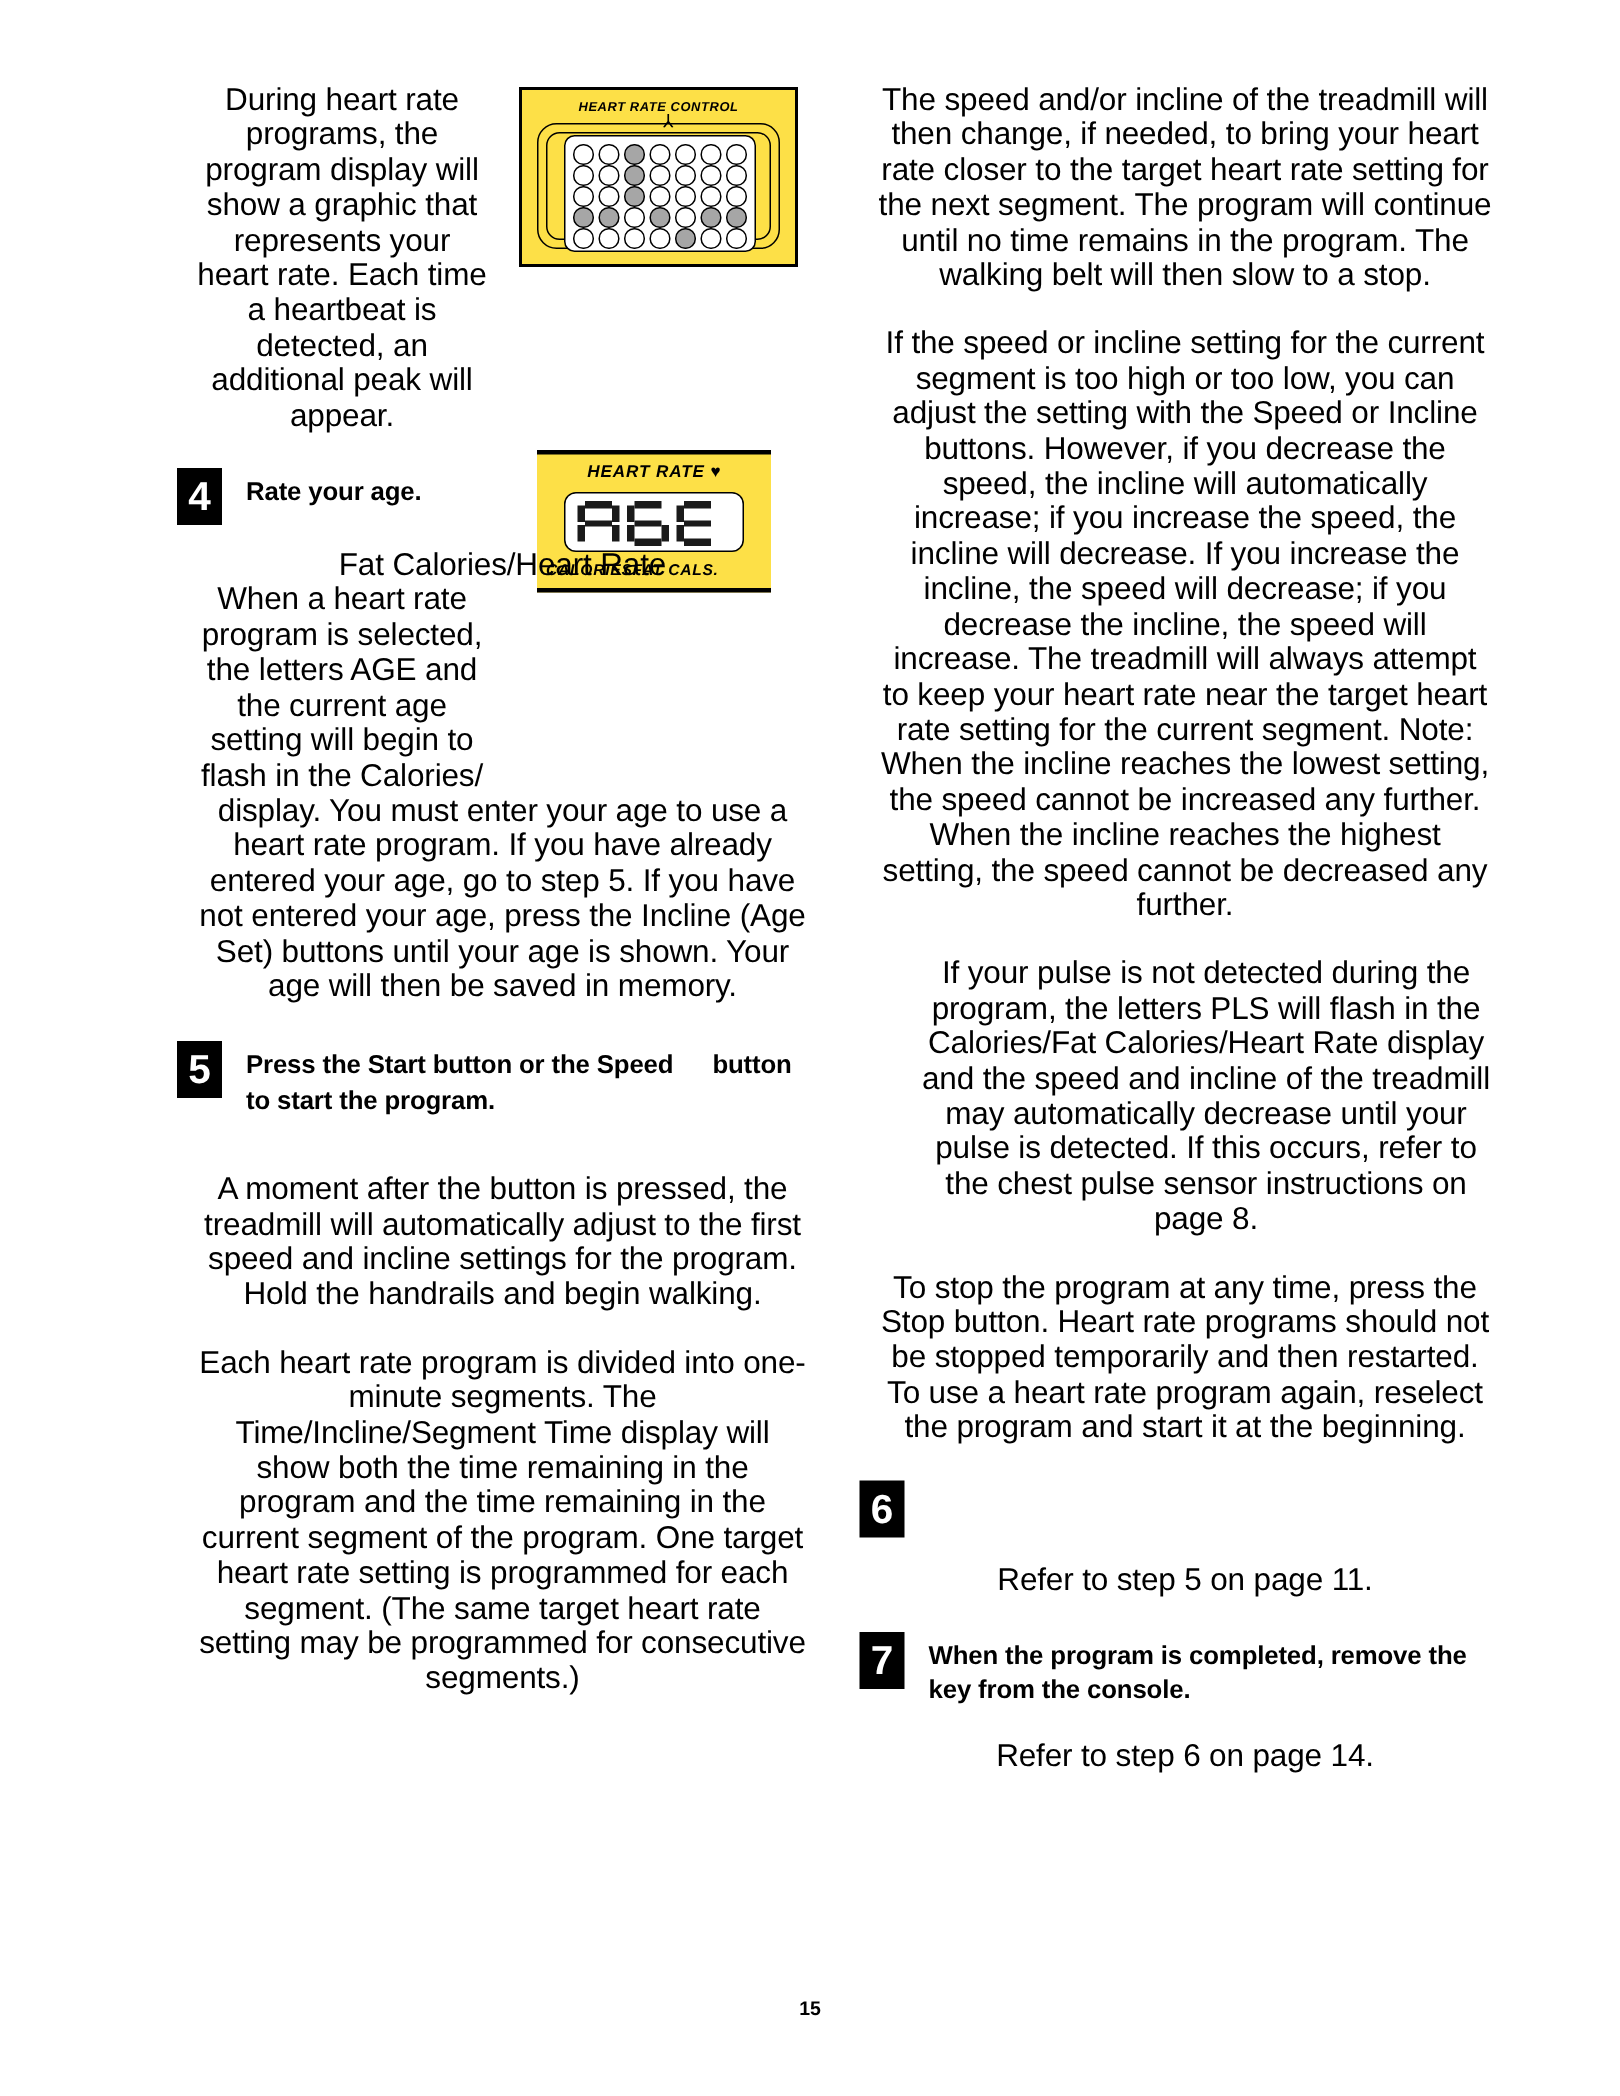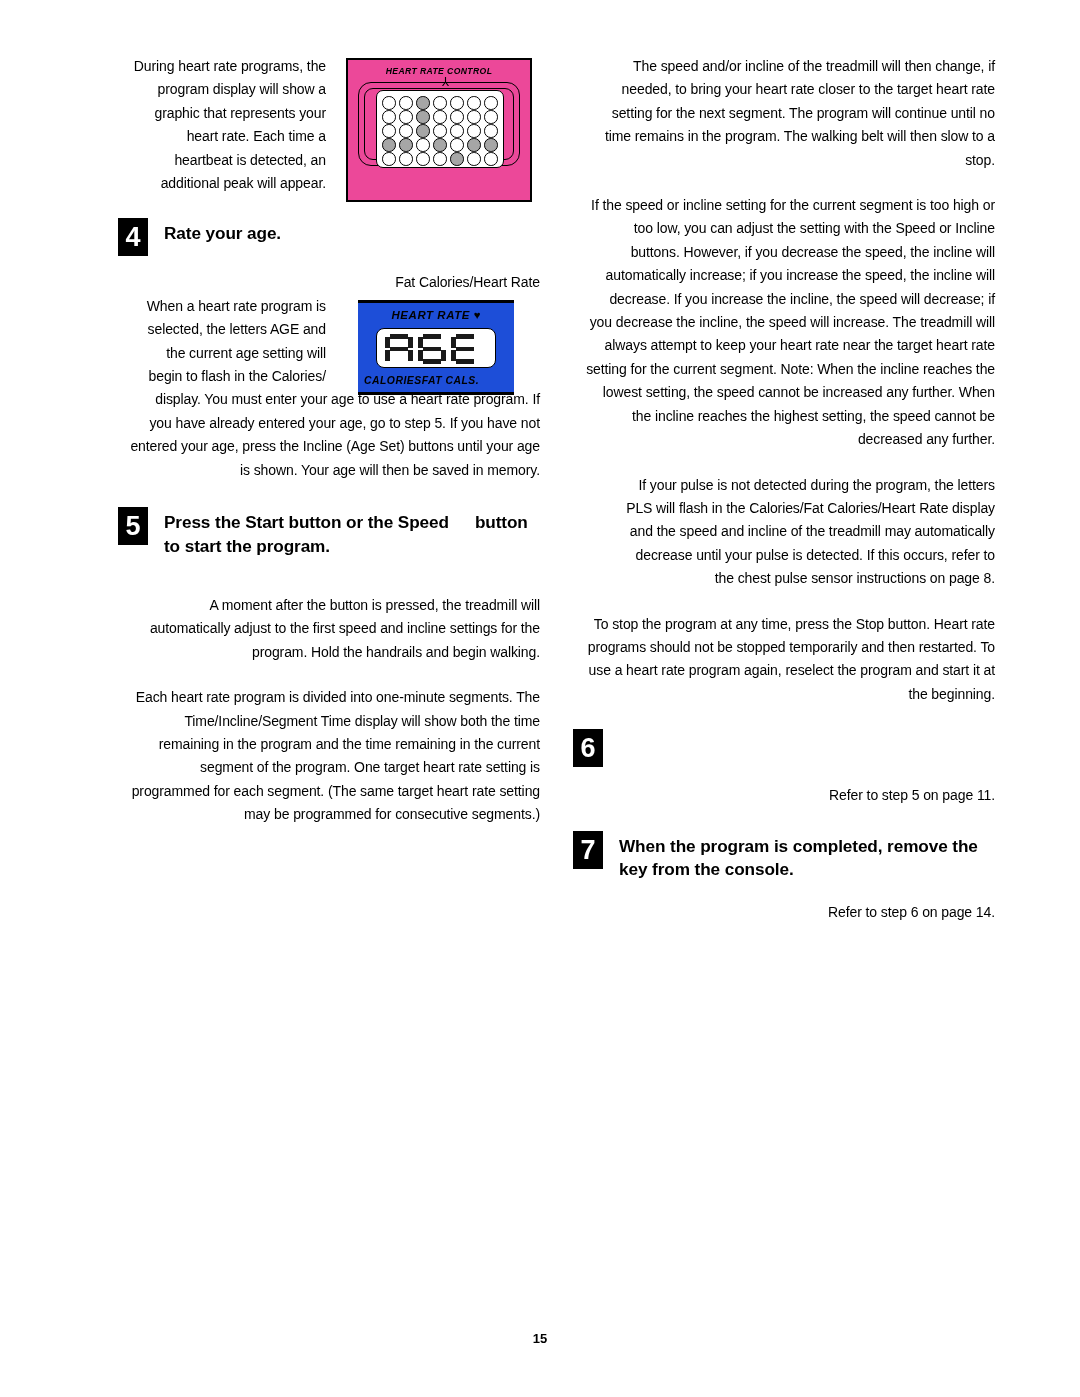--- a/index.html
+++ b/index.html
@@ -28,23 +28,23 @@
   .col {
     position: absolute;
     top: 55px;
     width: 410px;
   }
   .col-left  { left: 130px; }
   .col-right { left: 585px; }
 
   p.body-text {
     margin: 0 0 18px 0;
-    font-size: 14px;
+    font-size: 21px;
     line-height: 23.4px;
-    text-align: right;
+    text-align: center;
     letter-spacing: -0.1px;
   }
 
   
   p.narrow { width: 196px; }
 
   
   .step {
     position: relative;
     margin: 0 0 14px 0;
@@ -73,23 +73,23 @@
     padding-top: 3px;
   }
   .gap-glyph { display: inline-block; width: 26px; }
 
   
   .fig-hr-control {
     position: absolute;
     left: 346px;
     top: 58px;
     width: 186px;
-    height: 144px;
+    height: 120px;
     border: 2px solid #000000;
-    background: #ec4899;
+    background: #fde047;
     box-sizing: border-box;
   }
   .hrc-inner {
     position: absolute;
     left: 10px; top: 22px;
     width: 162px; height: 84px;
     border: 1.5px solid #000000;
     border-radius: 13px;
     box-sizing: border-box;
   }
@@ -147,21 +147,21 @@
   }
   .dot.on { background: #a6a6a6; }
 
   
   .fig-age {
     position: absolute;
     left: 358px;
     top: 300px;
     width: 156px;
     height: 95px;
-    background: #1d4ed8;
+    background: #fde047;
   }
   .fig-age .rule {
     position: absolute;
     left: 0; right: 0;
     height: 3px;
     background: #000000;
   }
   .fig-age .rule.top { top: 0; }
   .fig-age .rule.bot { bottom: 0; }
   .age-top-label {

